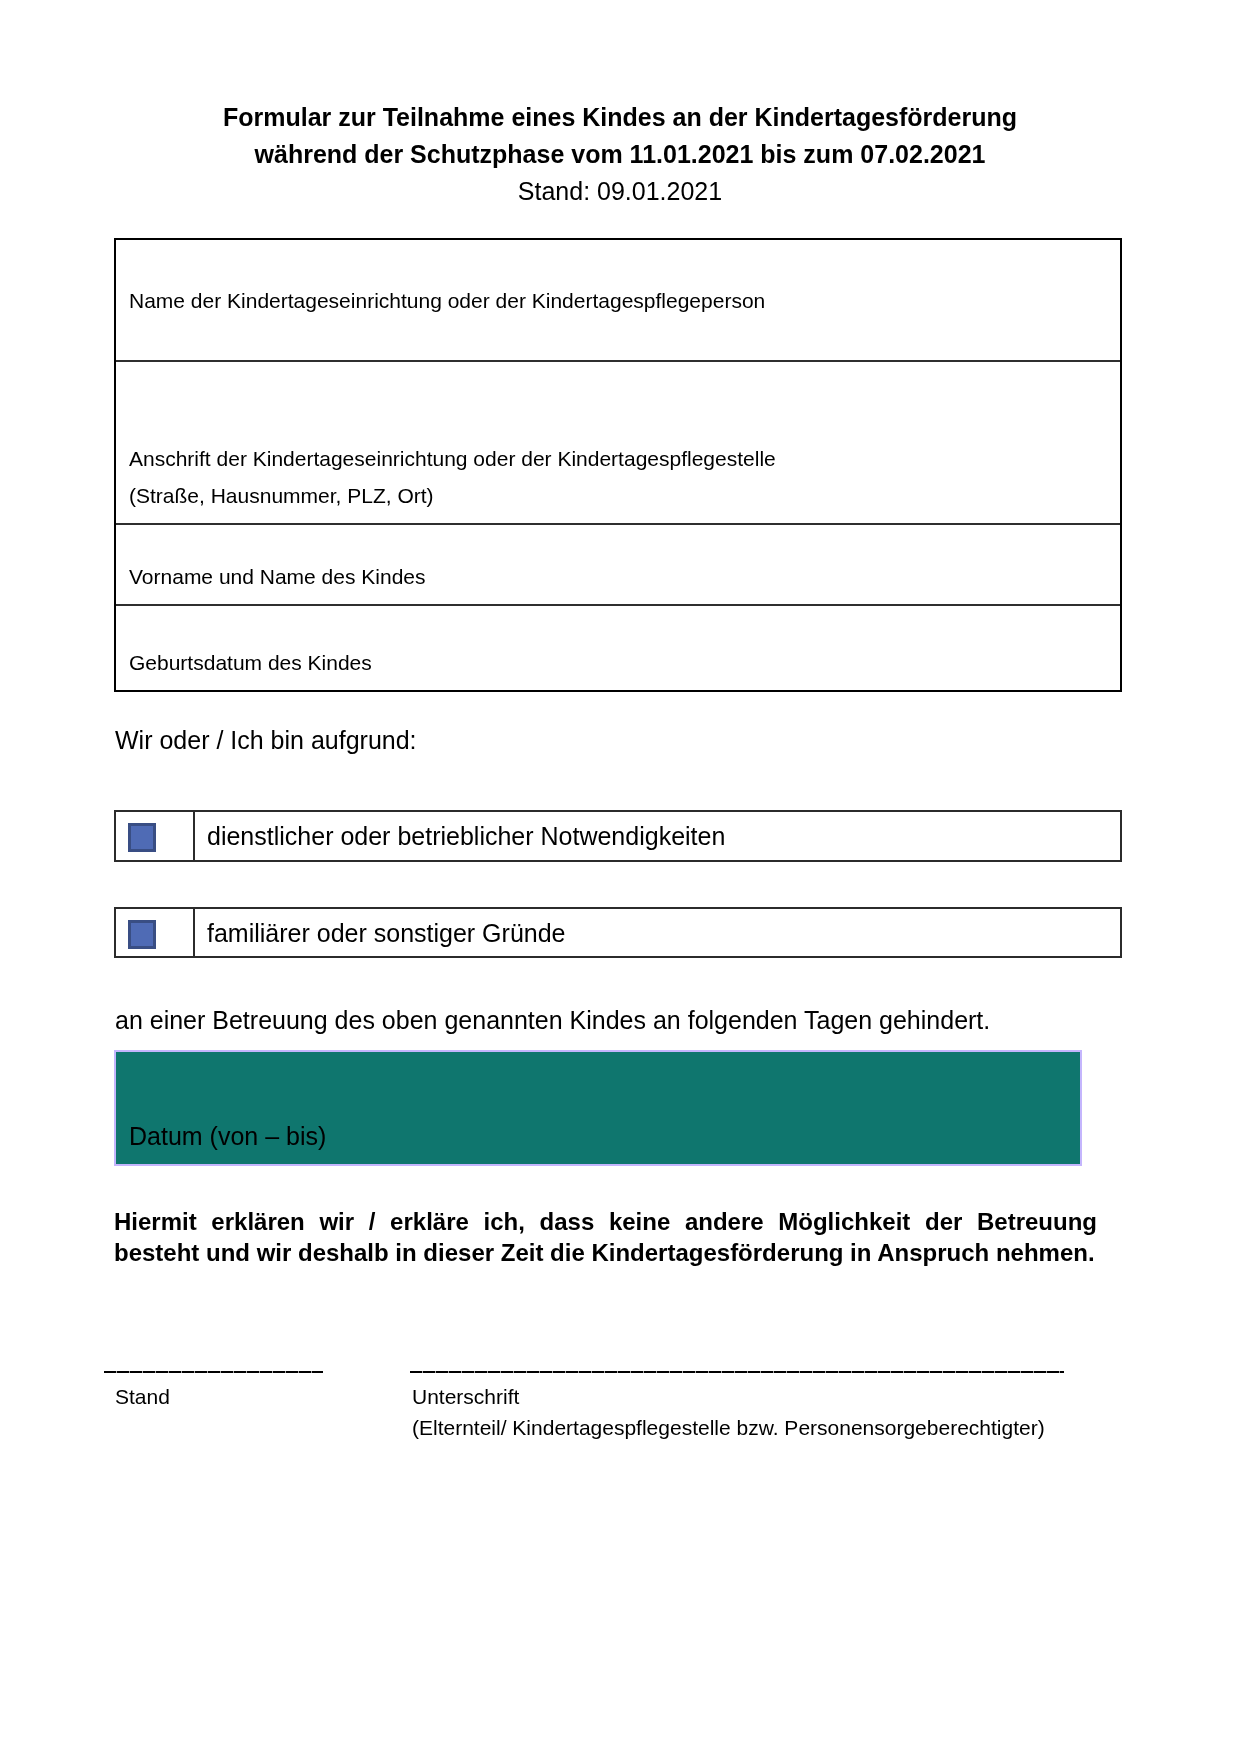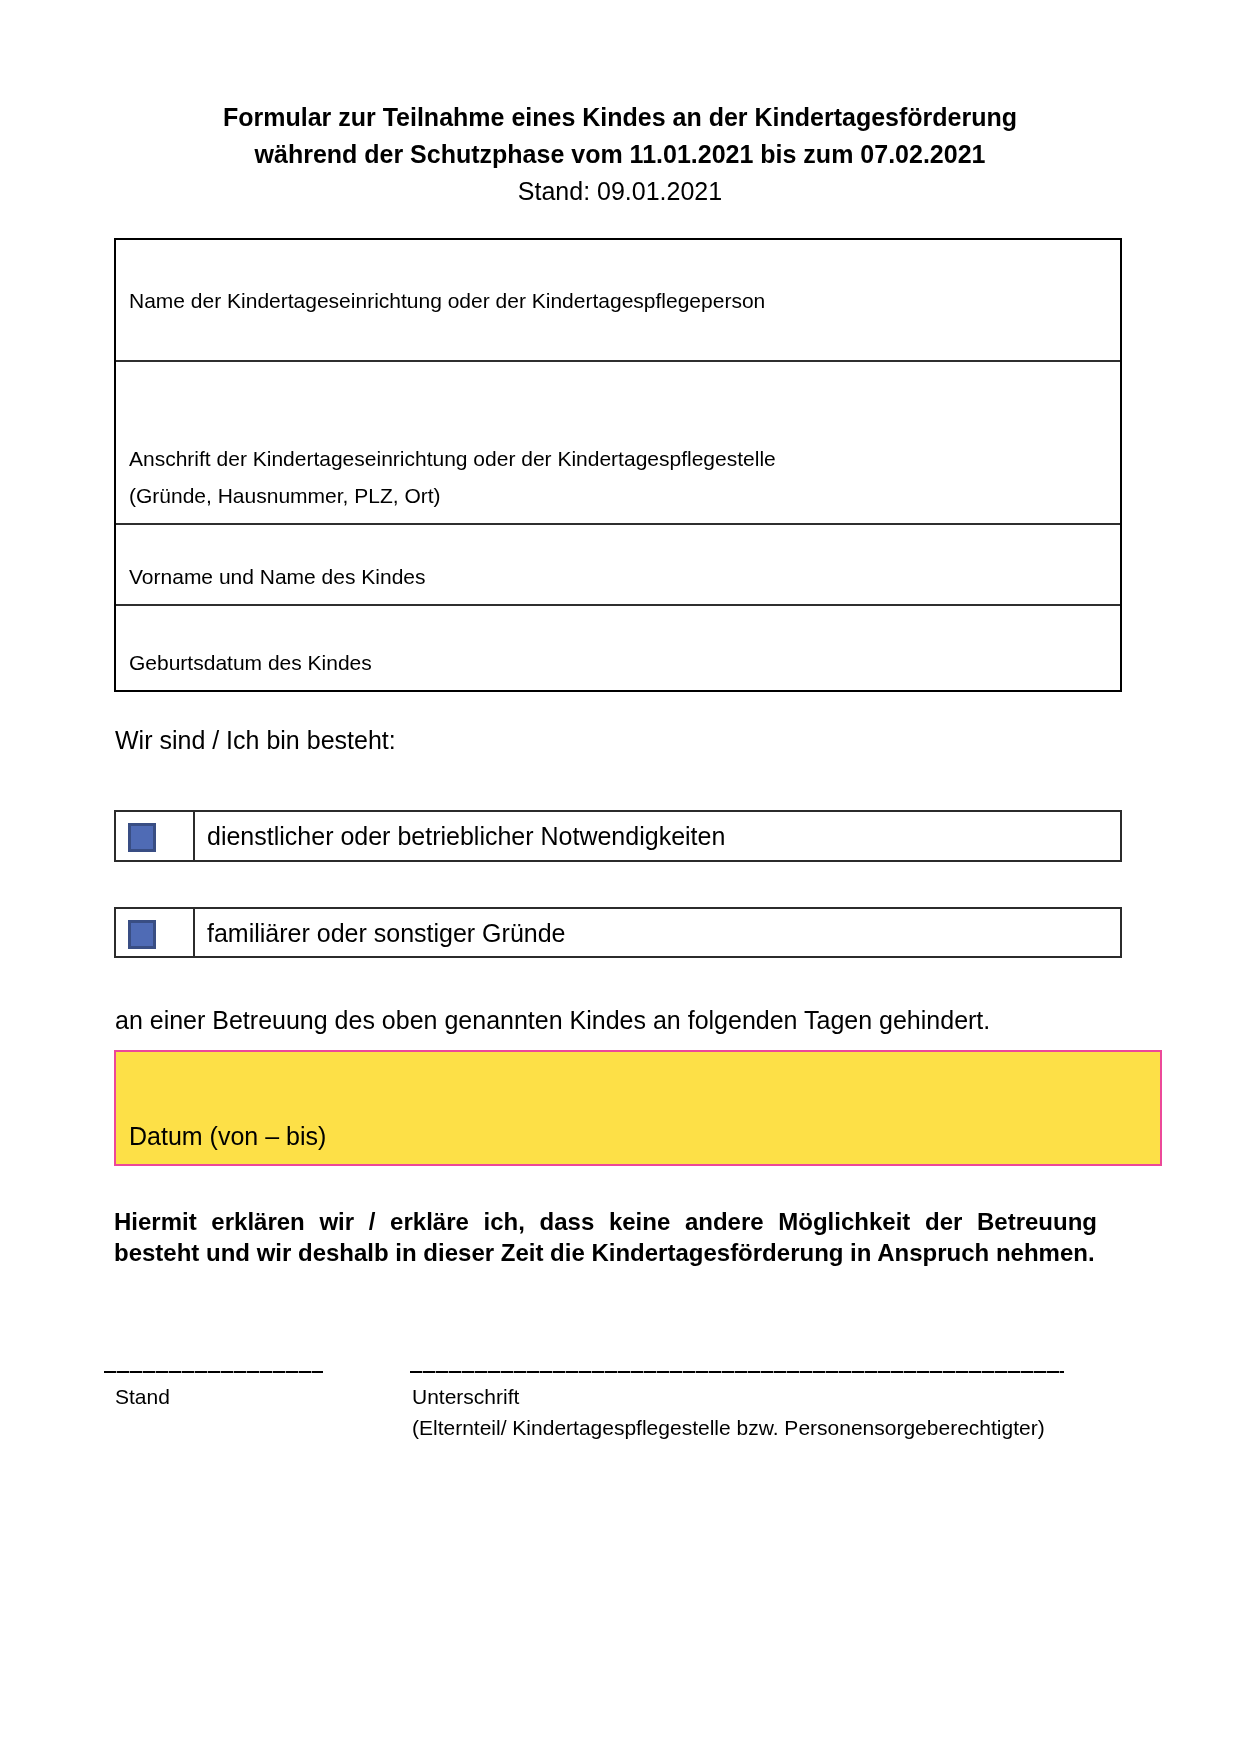--- a/index.html
+++ b/index.html
@@ -35,22 +35,22 @@
     border:2px solid #2b2b2b;box-sizing:border-box;display:flex;background:#fff;}
   .opt-1{top:810px;height:52px;}
   .opt-2{top:907px;height:51px;}
   .option-checkcell{width:77px;border-right:2px solid #2b2b2b;position:relative;flex:none;}
   .checkbox{position:absolute;left:12px;top:11px;width:28px;height:29px;
     background:var(--checkbox_fill,#4f6bb5);
     border:3px solid var(--checkbox_border,#394e84);box-sizing:border-box;}
   .option-label{flex:1;font-size:25px;line-height:30px;padding:9px 8px 0 12px;}
 
   
-  .date-box{position:absolute;left:114px;top:1050px;width:1048px;height:116px;
-    border:2px solid #ec4899;box-sizing:border-box;background:#fde047;}
+  .date-box{position:absolute;left:114px;top:1050px;width:968px;height:116px;
+    border:2px solid #c4b5fd;box-sizing:border-box;background:#0f766e;}
   .date-box-label{position:absolute;left:13px;bottom:13px;font-size:25px;line-height:30px;}
 
   
   .declaration{position:absolute;left:114px;top:1206px;width:1010px;
     font-weight:bold;font-size:24px;line-height:31px;}
   .decl-line1{display:block;word-spacing:8px;white-space:nowrap;}
   .decl-line2{display:block;white-space:nowrap;}
 
   
   .sig-line{position:absolute;top:1371px;height:2px;
@@ -73,32 +73,32 @@
     <div>Stand: 09.01.2021</div>
   </div>
 
   <div class="info-table">
     <div class="info-row row-h1">
       <div class="row-label">Name der Kindertageseinrichtung oder der Kindertagespflegeperson</div>
     </div>
     <div class="info-row row-h2">
       <div class="row-label">
         <span>Anschrift der Kindertageseinrichtung oder der Kindertagespflegestelle</span>
-        <span>(Gründe, Hausnummer, PLZ, Ort)</span>
+        <span>(Straße, Hausnummer, PLZ, Ort)</span>
       </div>
     </div>
     <div class="info-row row-h3">
       <div class="row-label">Vorname und Name des Kindes</div>
     </div>
     <div class="info-row row-h4">
       <div class="row-label">Geburtsdatum des Kindes</div>
     </div>
   </div>
 
-  <div class="body-line" style="top:725px;">Wir sind / Ich bin besteht:</div>
+  <div class="body-line" style="top:725px;">Wir oder / Ich bin aufgrund:</div>
 
   <div class="option-row opt-1">
     <div class="option-checkcell">
       <div class="checkbox"></div>
     </div>
     <div class="option-label">dienstlicher oder betrieblicher Notwendigkeiten</div>
   </div>
 
   <div class="option-row opt-2">
     <div class="option-checkcell">

